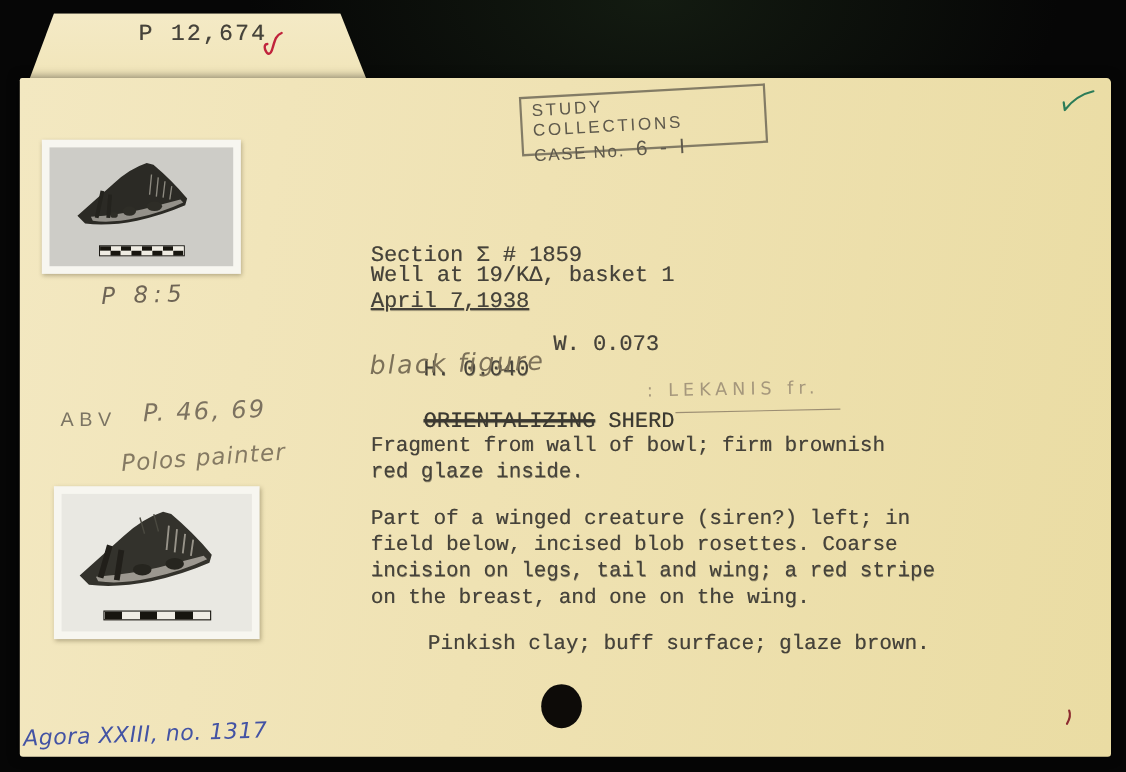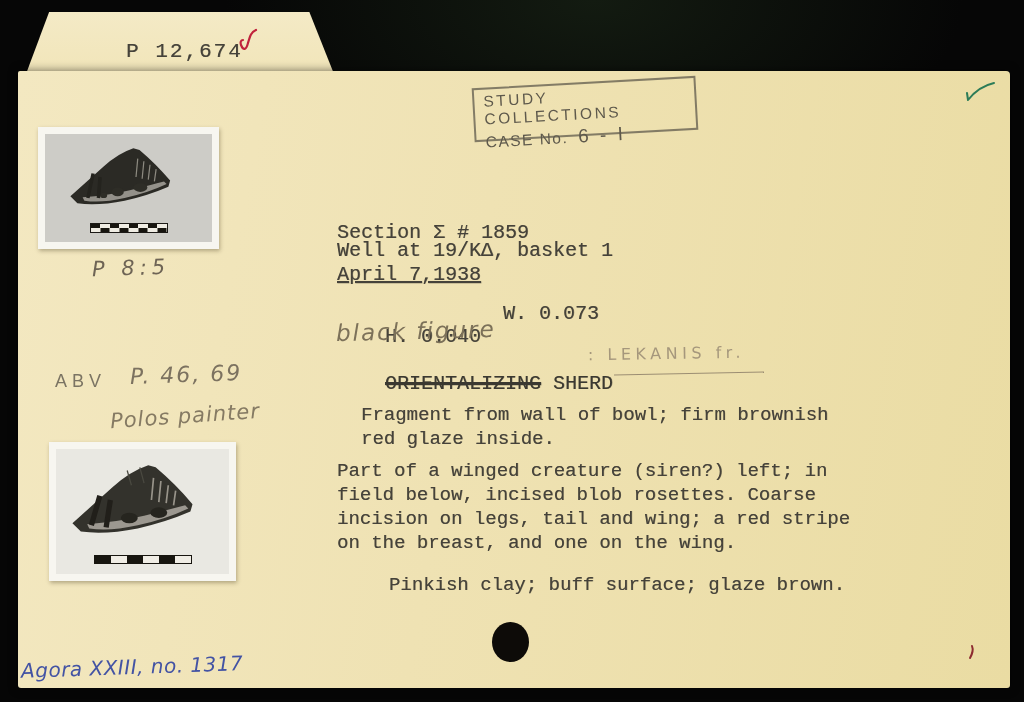--- a/index.html
+++ b/index.html
@@ -23,21 +23,21 @@
     position:absolute; left:26px; top:12px; width:308px; height:62px;
     background:linear-gradient(180deg,#f4eac6 0%, #f1e5b9 100%);
     clip-path:polygon(0 100%, 7.5% 0, 92% 0, 100% 100%);
   }
   .typed{
     color:#45423a;
     text-shadow:0.4px 0.4px 0.5px rgba(64,60,50,.55);
     white-space:pre;
   }
   .tab-number{
-    position:absolute; left:100px; top:28px;
+    position:absolute; left:100px; top:8px;
     font-size:21px; letter-spacing:2px;
   }
   .red-check{ position:absolute; left:212px; top:15px; }
   .stamp{
     position:absolute; left:455px; top:11px; width:224px; height:54px;
     border:2.5px solid rgba(95,90,76,.75);
     transform:rotate(-3.2deg);
     padding:3px 9px 0 9px;
     font-family:"Liberation Sans", sans-serif;
     color:#5e594c;
@@ -52,21 +52,21 @@
   .fs20{ font-size:20px; }
   .fs19{ font-size:19px; line-height:24px; }
   .sec   { top:133px;margin-top:17px; }
   .prov  { top:168px; }
   .date  { top:192px;text-decoration:underline; }
   .dims  { top:231px; }
   .dims .w{ position:absolute; left:166px; top:0;text-align:right; }
   .title-line{ top:278px; font-size:20px; color:#3b3931; }
   .struck{ text-decoration:line-through; text-decoration-thickness:2.5px; }
   .para{ white-space:pre-line; width:560px; }
-  .p1{ top:332px;margin-left:24px; }
+  .p1{ top:322px; }
   .p2{ top:388px; }
   .p3{ top:502px;text-align:center; }
 
   
   .pencil{
     font-family:"DejaVu Sans", sans-serif; font-style:italic;
     color:#84785f; white-space:pre;
   }
   .black-figure{
     position:absolute; left:318px; top:247px;

